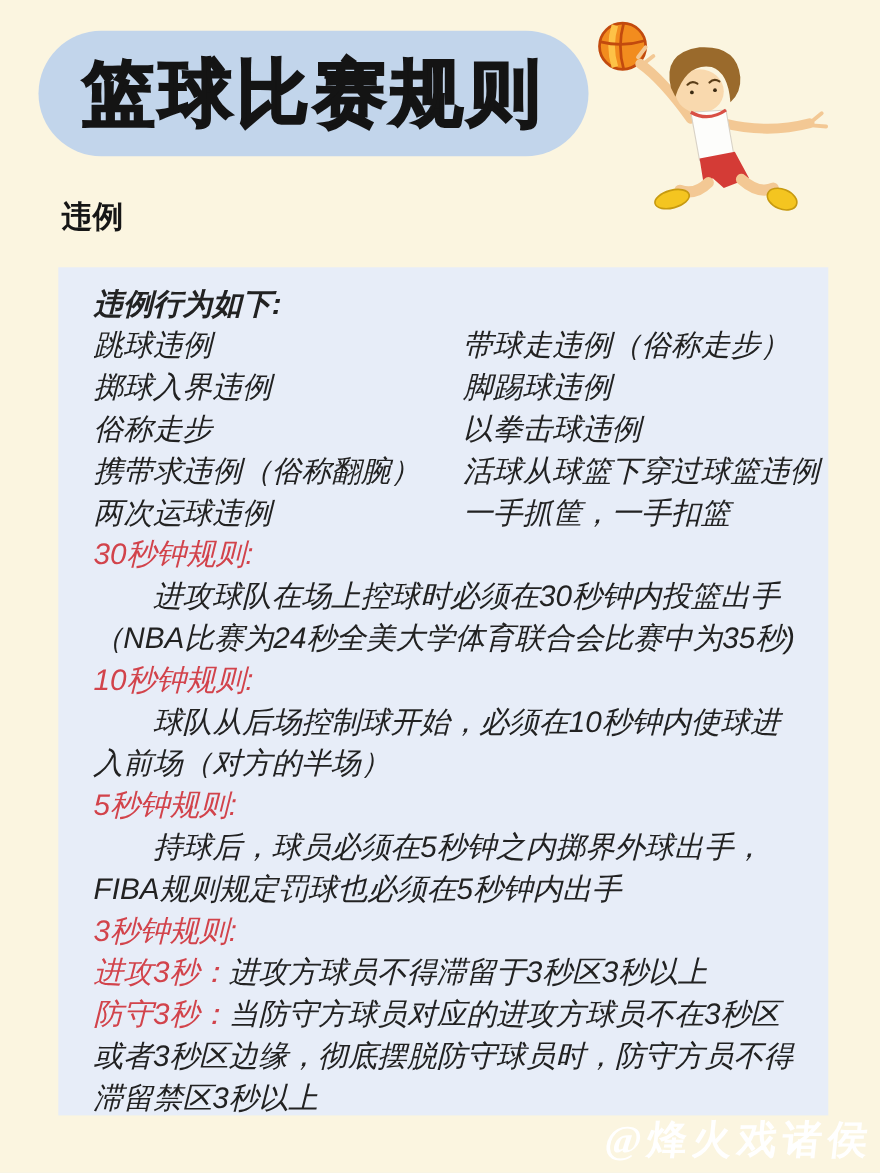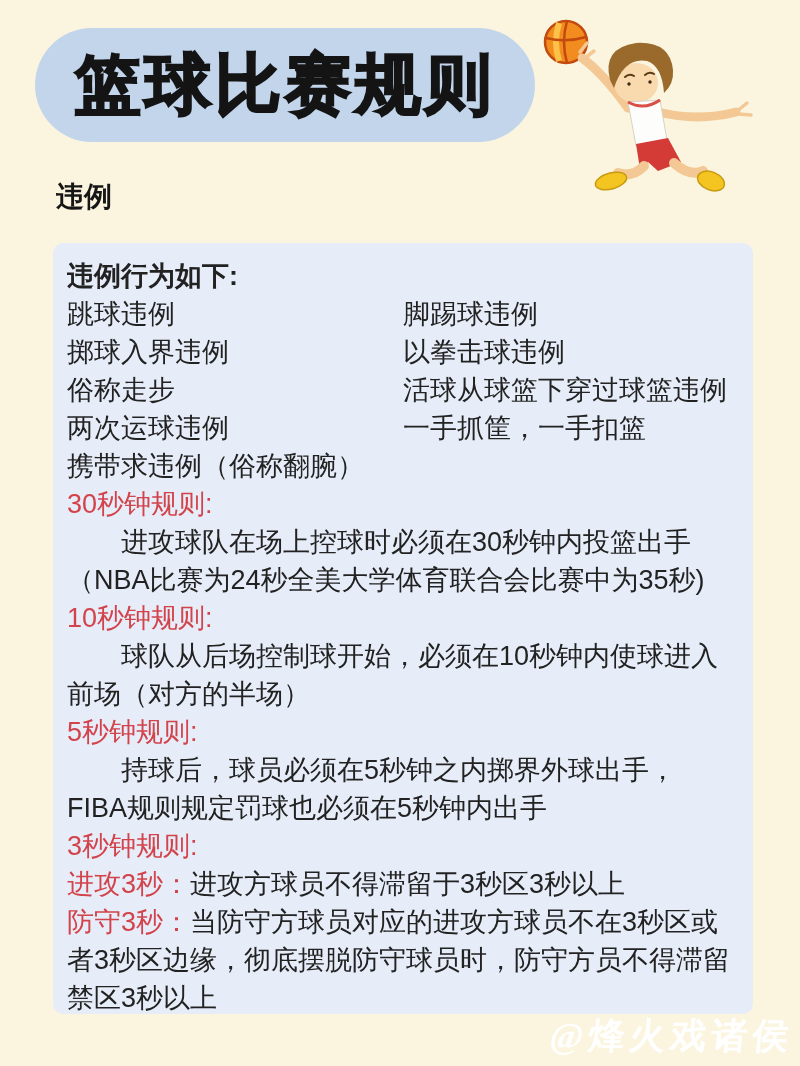--- a/index.html
+++ b/index.html
@@ -43,28 +43,29 @@
     left: 56px; top: 178px;
     font-size: 28px;
     font-weight: 600;
     color: #161616;
   }
   .content-box {
     position: absolute;
     left: 53px; top: 243px;
     width: 700px; height: 771px;
     background: var(--content-box-bg, #e7edf8);
-    border-radius: 10px;
+    border-radius: 0;
     box-sizing: border-box;
-    padding: 14px 18px 0 14px;
+    padding: 14px 18px 0 32px;
     font-size: 27px;
     line-height: 38px;
     color: var(--text, #222);
     font-weight: 500;
     overflow: hidden;
+    font-style: italic;
   }
   .intro { font-weight: 700; }
   .columns { display: flex; }
   .col { list-style: none; margin: 0; padding: 0; }
   .col.left { width: 336px; flex: none; }
   .col.right { flex: 1; }
   .col li { white-space: nowrap; }
   .rule-heading {
     color: var(--rule-red, #d2434b);
   }
@@ -127,24 +128,25 @@
   <div class="section-heading">违例</div>
 
   <div class="content-box">
     <div class="intro">违例行为如下:</div>
 
     <div class="columns">
       <ul class="col left">
         <li>跳球违例</li>
         <li>掷球入界违例</li>
         <li>俗称走步</li>
+        <li>携带求违例（俗称翻腕）</li>
         <li>两次运球违例</li>
-        <li>携带求违例（俗称翻腕）</li>
       </ul>
       <ul class="col right">
+        <li>带球走违例（俗称走步）</li>
         <li>脚踢球违例</li>
         <li>以拳击球违例</li>
         <li>活球从球篮下穿过球篮违例</li>
         <li>一手抓筐，一手扣篮</li>
       </ul>
     </div>
 
     <div class="rule-heading">30秒钟规则:</div>
     <p class="rule-body">进攻球队在场上控球时必须在30秒钟内投篮出手（NBA比赛为24秒全美大学体育联合会比赛中为35秒)</p>
 

